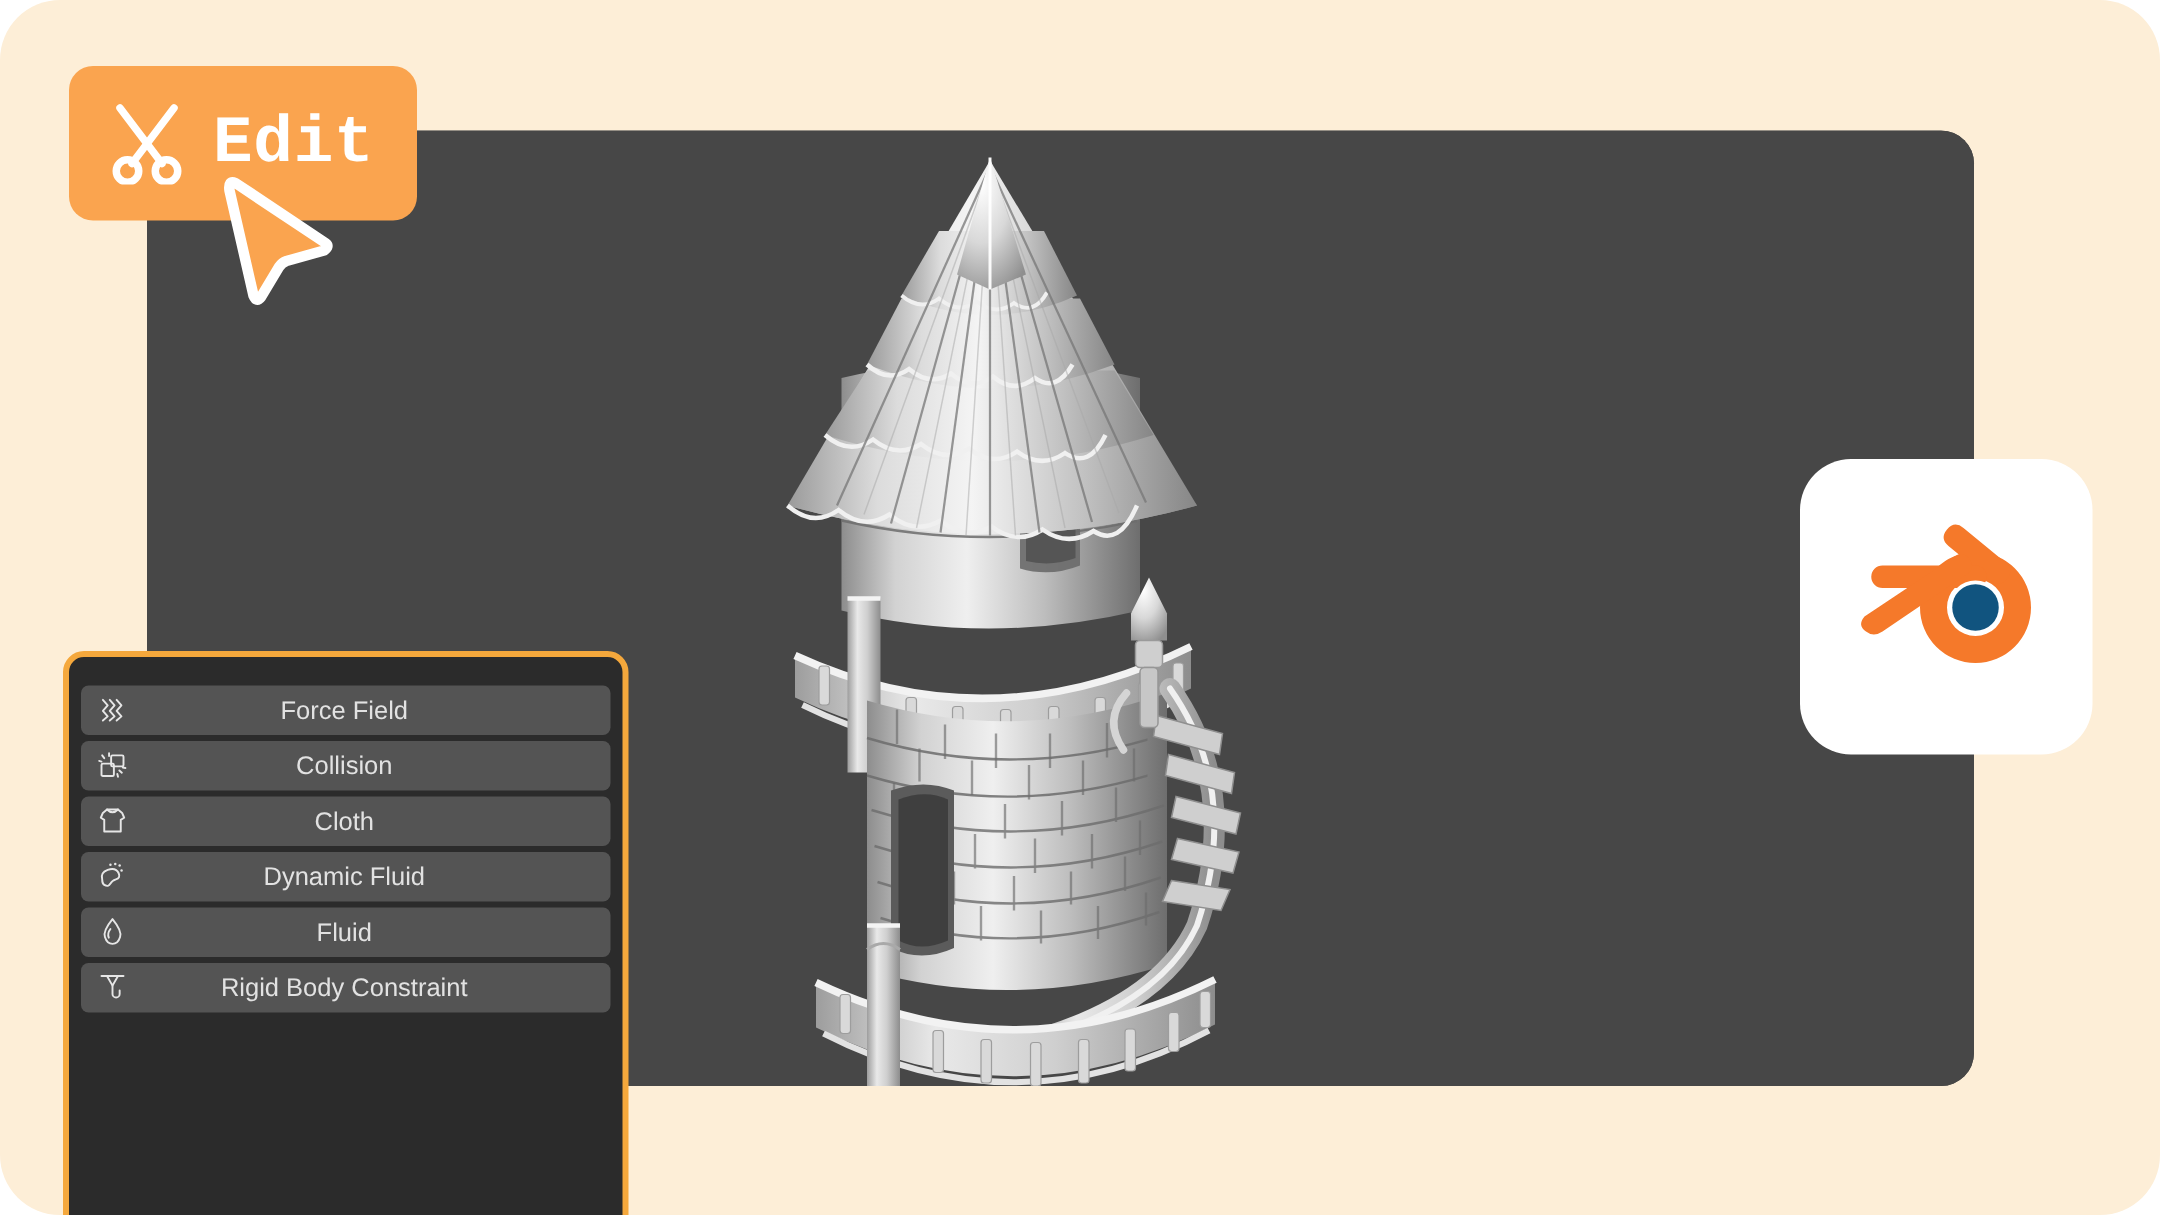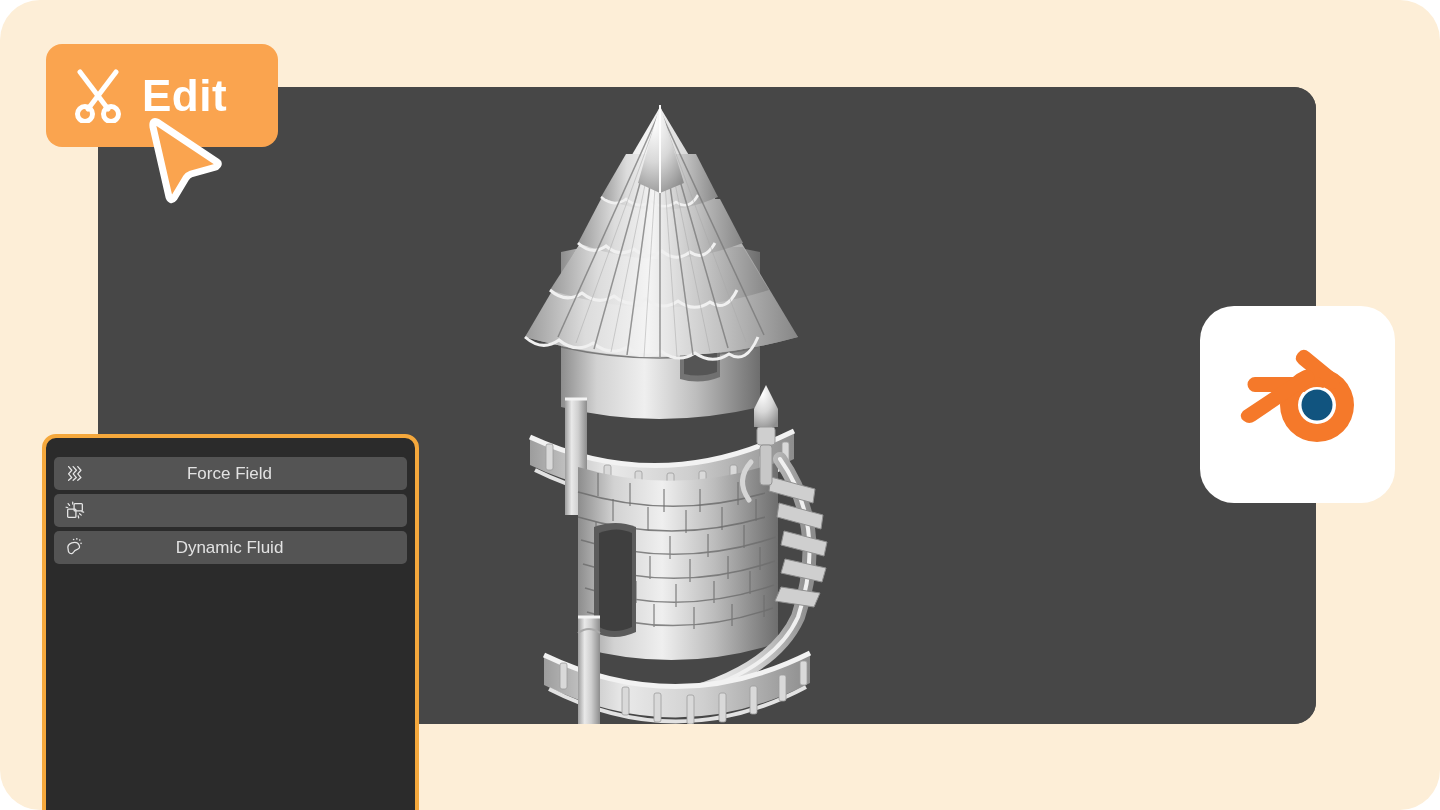--- a/index.html
+++ b/index.html
@@ -51,21 +51,21 @@
     background: #f9a košk;
     border-radius: 16px;
     display: flex;
     align-items: center;
     gap: 18px;
     padding: 0 26px;
     box-sizing: border-box;
     z-index: 30;
   }
   .edit-badge { background: #f9a busy; }
-  .edit-badge { background: #fa a; }
+  .edit-badge { background: #fa a; font-family: Liberation Mono, monospace; }
   .edit-badge { background: #FAA44F; }
 
   .scissors-icon {
     width: 52px;
     height: 54px;
     flex: 0 0 auto;
   }
   .edit-label {
     color: #ffffff;
     font-size: 44px;
@@ -377,39 +377,68 @@
 
       <div class="menu-item">
         <span class="menu-item-icon">
           <svg viewBox="0 0 24 24" width="22" height="22" fill="none" stroke="#e6e6e6" stroke-width="1.4" stroke-linecap="round" stroke-linejoin="round">
             <rect x="4" y="11" width="9" height="9" rx="1"></rect>
             <rect x="11" y="5" width="9" height="8" rx="1"></rect>
             <path d="M6 7 L4.5 5 M9.5 5.5 L9.5 3.5 M4 9.5 L2.3 9"></path>
             <path d="M17 16 L18.8 17.6 M15.5 18.5 L16 20.6 M19.5 13.8 L21.4 14.2"></path>
           </svg>
         </span>
-      </div>
-
+        <span class="menu-item-label">Collision</span>
+      </div>
+
+      <div class="menu-item">
+        <span class="menu-item-icon">
+          <svg viewBox="0 0 24 24" width="22" height="22" fill="none" stroke="#e6e6e6" stroke-width="1.4" stroke-linecap="round" stroke-linejoin="round">
+            <path d="M8 4 L5 6.5 L3.5 10 L6 11.5 L6 20 L18 20 L18 11.5 L20.5 10 L19 6.5 L16 4 Z"></path>
+            <path d="M8 4 q4 4 8 0"></path>
+          </svg>
+        </span>
+        <span class="menu-item-label">Cloth</span>
+      </div>
 
       <div class="menu-item">
         <span class="menu-item-icon">
           <svg viewBox="0 0 24 24" width="22" height="22" fill="none" stroke="#e6e6e6" stroke-width="1.4" stroke-linecap="round" stroke-linejoin="round">
             <path d="M4.5 14.5 q-1.5 -5 4 -7 q6 -2 8 2.5 q1.5 3.5 -2 4.5 q-3 1 -4 3 q-1.5 2.8 -4.5 1 q-1.5 -1 -1.5 -4 Z"></path>
             <circle cx="10.5" cy="3.8" r="0.9" fill="#e6e6e6" stroke="none"></circle>
             <circle cx="14" cy="3.2" r="0.9" fill="#e6e6e6" stroke="none"></circle>
             <circle cx="17.2" cy="4.4" r="0.9" fill="#e6e6e6" stroke="none"></circle>
             <circle cx="18.6" cy="8" r="0.9" fill="#e6e6e6" stroke="none"></circle>
           </svg>
         </span>
         <span class="menu-item-label">Dynamic Fluid</span>
       </div>
 
 
-
-
+      <div class="menu-item">
+        <span class="menu-item-icon">
+          <svg viewBox="0 0 24 24" width="22" height="22" fill="none" stroke="#e6e6e6" stroke-width="1.4" stroke-linecap="round" stroke-linejoin="round">
+            <path d="M12 3 Q19 11.5 17.5 16 Q16 21 12 21 Q8 21 6.5 16 Q5 11.5 12 3 Z"></path>
+            <path d="M9.3 16.5 Q8 13.5 10.5 10.2"></path>
+          </svg>
+        </span>
+        <span class="menu-item-label">Fluid</span>
+      </div>
+
+
+      <div class="menu-item">
+        <span class="menu-item-icon">
+          <svg viewBox="0 0 24 24" width="22" height="22" fill="none" stroke="#e6e6e6" stroke-width="1.4" stroke-linecap="round" stroke-linejoin="round">
+            <path d="M4 4 L20 4"></path>
+            <path d="M8 4 L12 11 L16 4"></path>
+            <path d="M12 11 L12 17 a2.6 2.6 0 1 0 5.2 0 L17.2 14.5"></path>
+          </svg>
+        </span>
+        <span class="menu-item-label">Rigid Body Constraint</span>
+      </div>
 
     </div>
   </div>
 
   <div class="blender-card">
     <span class="blender-logo">
       <svg viewBox="0 0 140 132" width="140" height="132">
 
         <path d="M52 66 a37 37 0 1 0 74 0 a37 37 0 1 0 -74 0 Z
                  M70 66 a19 19 0 1 1 38 0 a19 19 0 1 1 -38 0 Z" fill="#f5792a" fill-rule="evenodd"></path>

